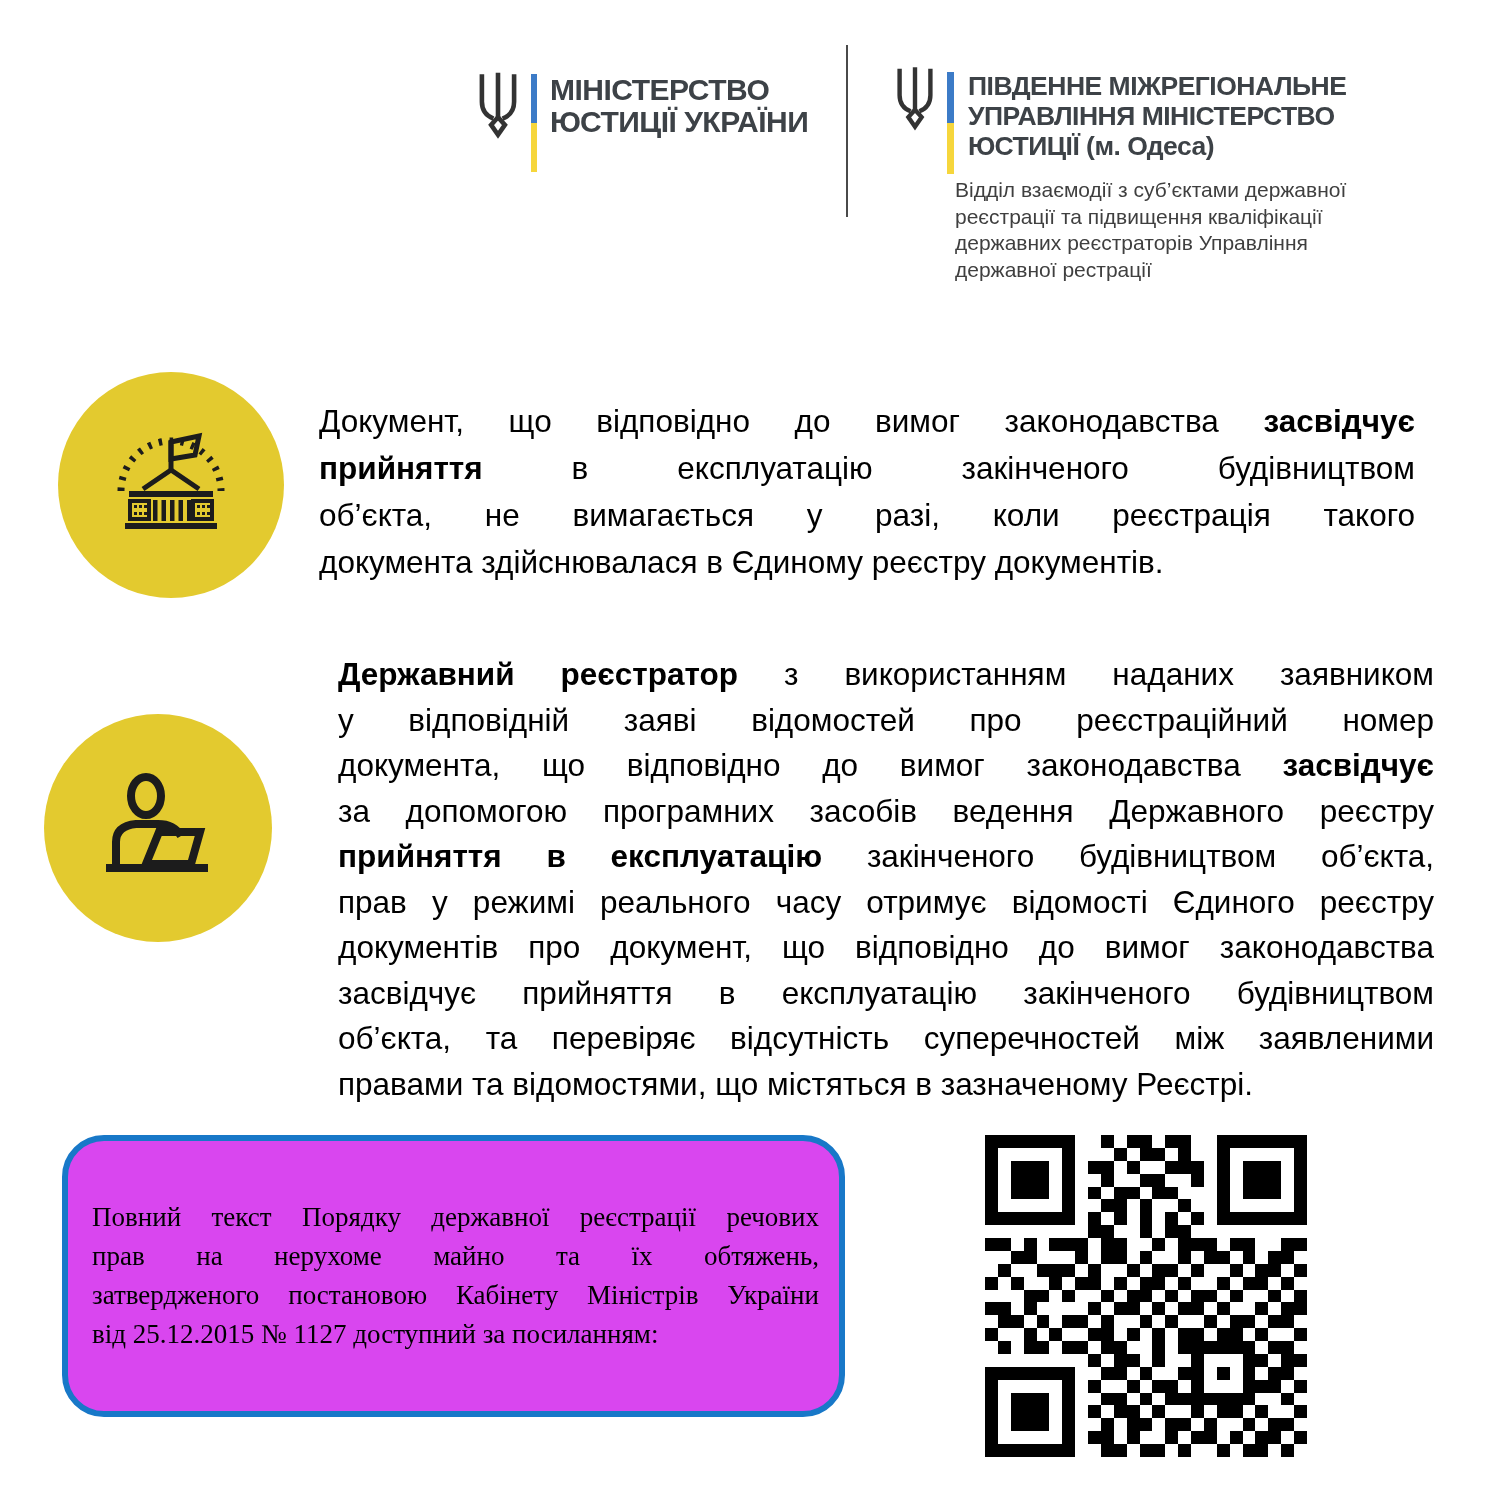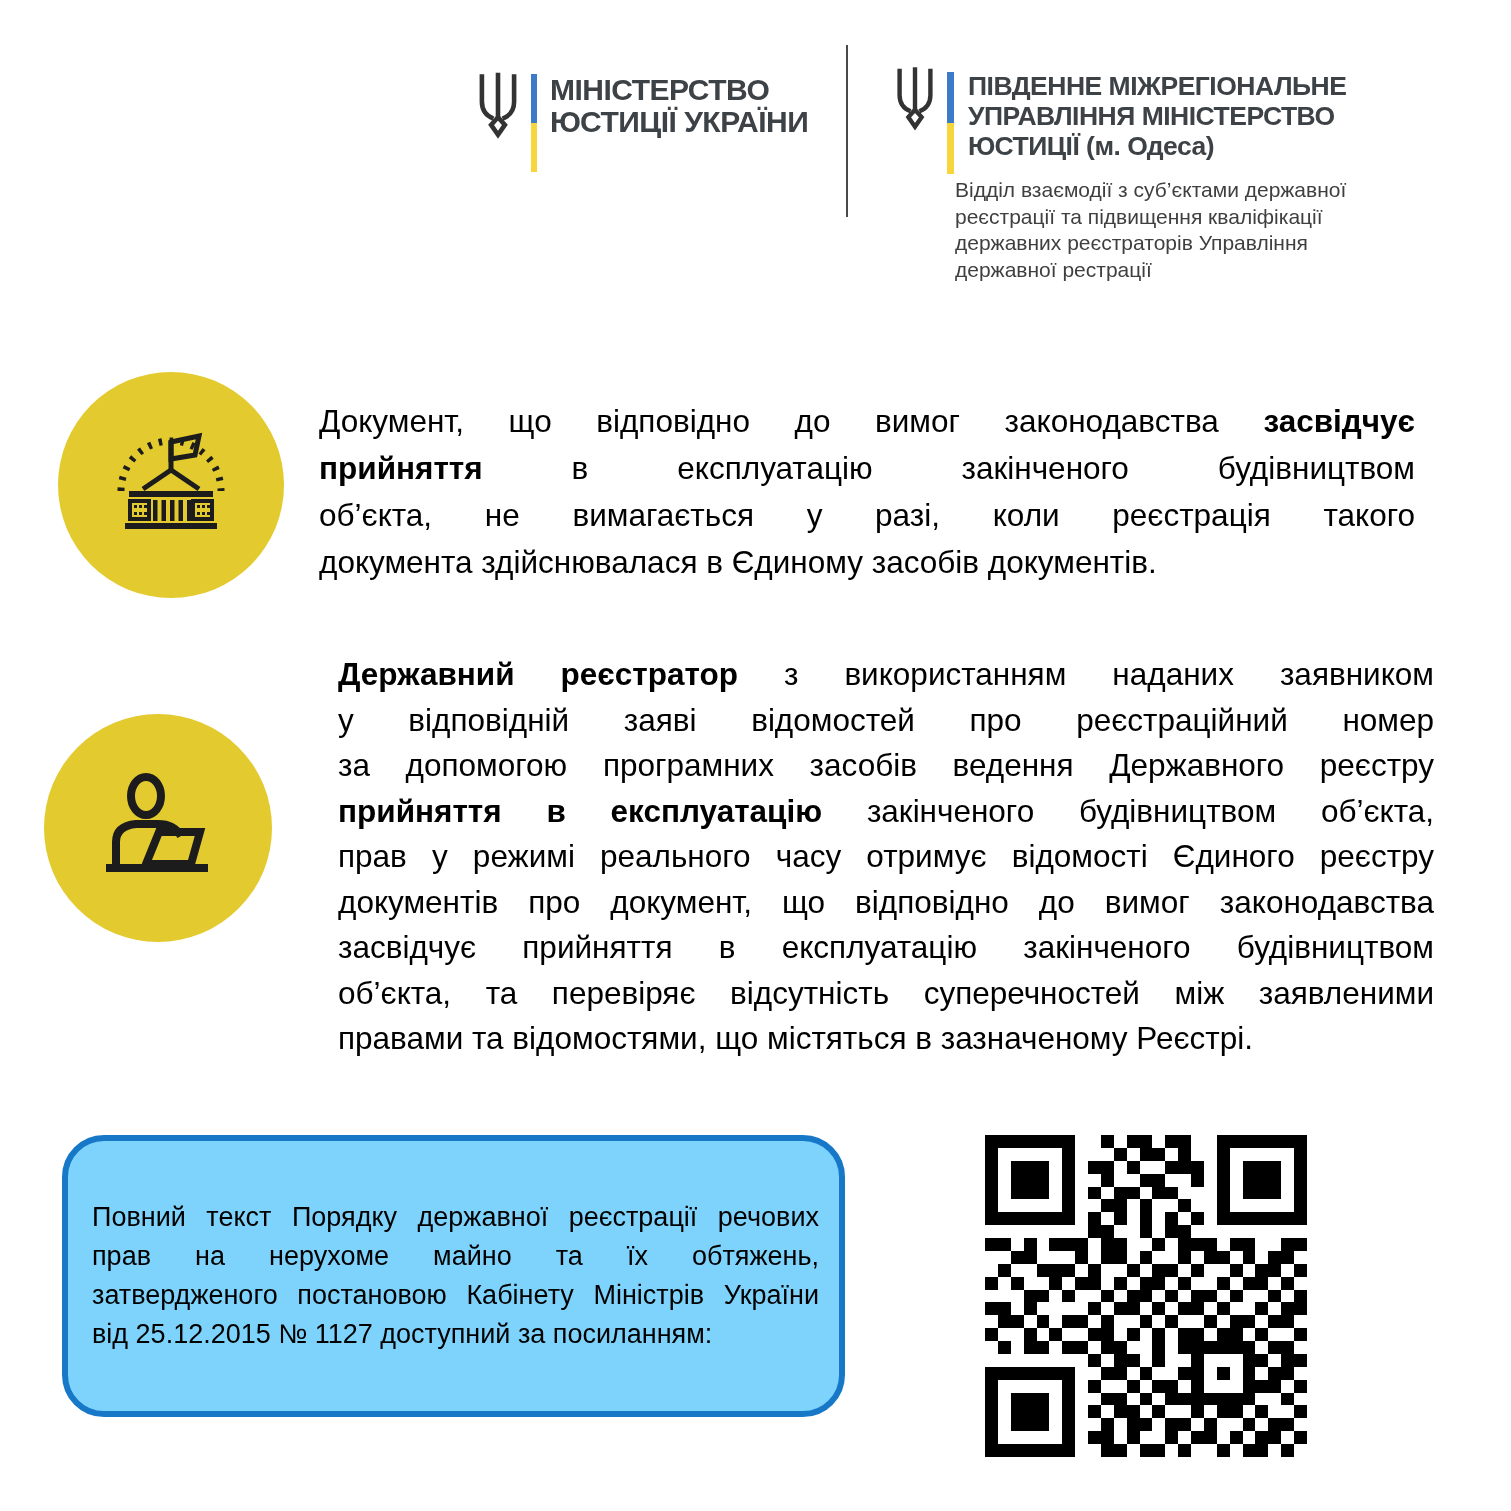--- a/index.html
+++ b/index.html
@@ -30,22 +30,22 @@
   
   .para{position:absolute;font-size:31.5px;}
   .para-1{left:319px;top:398px;width:1096px;line-height:47px;}
   .para-2{left:310px;top:652px;width:1096px;line-height:45.5px;margin-left:28px;}
   .jline{text-align:justify;text-align-last:justify;}
   .jline.last{text-align-last:left;}
   .bold{font-weight:bold;}
 
   
   .link-box{position:absolute;left:62px;top:1135px;width:783px;height:282px;box-sizing:border-box;
-            border:6px solid var(--box-border-blue,#1878C8);border-radius:42px;background:#7dd3fc;
-            display:flex;align-items:center;}
+            border:6px solid var(--box-border-blue,#1878C8);border-radius:42px;background:#d946ef;
+            display:flex;align-items:center;font-family:Liberation Serif, serif;}
   .link-box-text{width:100%;padding:0 20px 0 24px;font-size:27px;line-height:39px;}
   .qr{position:absolute;left:985px;top:1135px;width:322px;height:322px;}
   .qr svg{display:block;}
 </style>
 </head>
 <body>
 
 <div class="page">
 
   <div class="logo ministry-logo">
@@ -112,34 +112,35 @@
       <rect x="96" y="97" width="3" height="3" fill="#1c1c1c" stroke="none"></rect>
       <rect x="101" y="97" width="3" height="3" fill="#1c1c1c" stroke="none"></rect>
       <rect x="106" y="97" width="3" height="3" fill="#1c1c1c" stroke="none"></rect>
       <rect x="24" y="108" width="92" height="6" fill="#1c1c1c" stroke="none"></rect>
     </svg>
   </div>
   <div class="para para-1">
       <div class="jline"><span>Документ, що відповідно до вимог законодавства </span><span class="bold">засвідчує</span></div>
       <div class="jline"><span class="bold">прийняття</span><span> в експлуатацію закінченого будівництвом</span></div>
       <div class="jline"><span>об’єкта, не вимагається у разі, коли реєстрація такого</span></div>
-      <div class="jline last"><span>документа здійснювалася в Єдиному засобів документів.</span></div>
+      <div class="jline last"><span>документа здійснювалася в Єдиному реєстру документів.</span></div>
     </div>
 
   <div class="circle circle-2">
     <svg width="140" height="140" viewBox="0 0 140 140" fill="none" stroke="#1c1c1c" stroke-width="8">
       <ellipse cx="58" cy="38" rx="15" ry="19"></ellipse>
       <path d="M28 106 V84 Q28 68 48 66 H70 Q86 66 93 78"></path>
       <path d="M58 106 L71 74 H112 L103 106 Z" stroke-linejoin="miter"></path>
       <path d="M18 110 H120"></path>
     </svg>
   </div>
   <div class="para para-2">
       <div class="jline"><span class="bold">Державний реєстратор</span><span> з використанням наданих заявником</span></div>
       <div class="jline"><span>у відповідній заяві відомостей про реєстраційний номер</span></div>
+      <div class="jline"><span>документа, що відповідно до вимог законодавства </span><span class="bold">засвідчує</span></div>
       <div class="jline"><span>за допомогою програмних засобів ведення Державного реєстру</span></div>
       <div class="jline"><span class="bold">прийняття в експлуатацію</span><span> закінченого будівництвом об’єкта,</span></div>
       <div class="jline"><span>прав у режимі реального часу отримує відомості Єдиного реєстру</span></div>
       <div class="jline"><span>документів про документ, що відповідно до вимог законодавства</span></div>
       <div class="jline"><span>засвідчує прийняття в експлуатацію закінченого будівництвом</span></div>
       <div class="jline"><span>об’єкта, та перевіряє відсутність суперечностей між заявленими</span></div>
       <div class="jline last"><span>правами та відомостями, що містяться в зазначеному Реєстрі.</span></div>
     </div>
 
   <div class="link-box">

